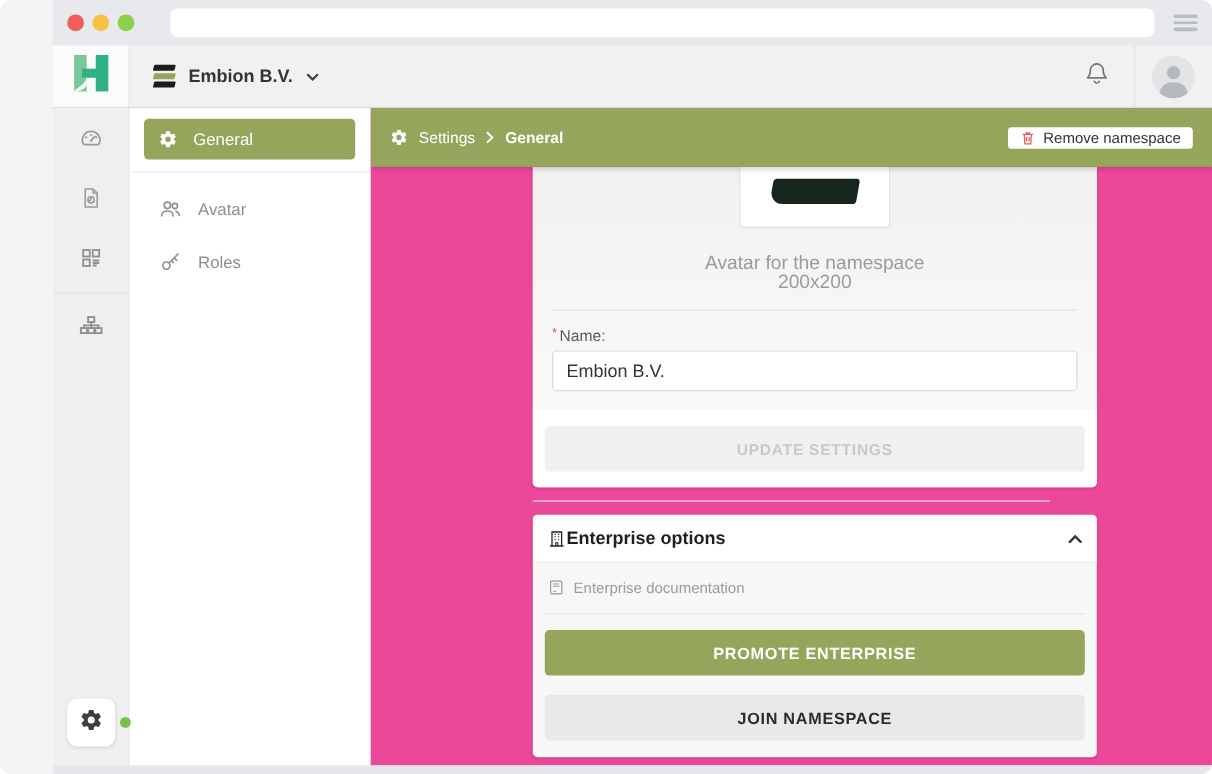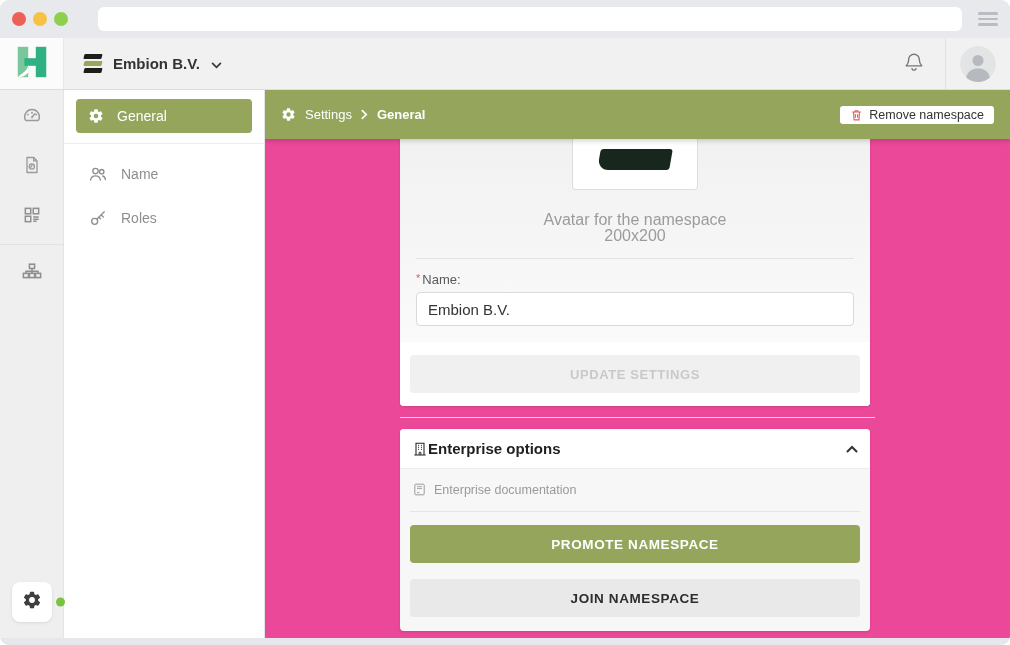--- a/index.html
+++ b/index.html
@@ -1,17 +1,17 @@
 <!DOCTYPE html>
 <html><head>
 <meta charset="utf-8">
 <style>
   * { box-sizing: border-box; margin: 0; padding: 0; }
   html,body { width:1010px; height:645px; background:#fff; font-family:"Liberation Sans",sans-serif; }
-  .window { width:1010px; height:645px; border-radius:9px; overflow:hidden; background:#f4f4f4; position:relative; display:flex; flex-direction:column; }
+  .window { width:1010px; height:645px; border-radius:9px; overflow:hidden; background:#f4f4f4; position:relative; display:flex; flex-direction:column;padding-left:44px; }
 
   
   .chrome { height:38px; background:#e8e9ed; display:flex; align-items:center; padding:0 12px; flex:0 0 auto; }
   .lights { display:flex; gap:7px; align-items:center; }
   .light { width:14px; height:14px; border-radius:50%; display:block; cursor:pointer; }
   .light.red { background:#ee5f59; } .light.yellow { background:#f6c244; } .light.green { background:#8ed04d; }
   .urlbar { flex:1; height:24px; border:none; outline:none; background:#fff; border-radius:6px; margin:0 16px 0 30px; padding:0 10px; font-size:12px; color:#555; font-family:inherit; }
   .hamburger { width:20px; cursor:pointer; padding:2px 0; }
   .hamburger i { display:block; height:2.5px; background:#b9bcc3; margin:2.8px 0; border-radius:1.5px; }
 
@@ -207,21 +207,21 @@
       <div class="nav-div"></div>
       <div class="nav-item">
         <span style="display:flex">
           <svg width="20" height="20" viewBox="0 0 24 24" fill="none" stroke="#8e8e8e" stroke-width="1.6" stroke-linecap="round">
             <circle cx="9" cy="8.5" r="3.2"></circle>
             <path d="M3.2 19.2c.3-3.4 2.7-5 5.8-5s5.5 1.6 5.8 5"></path>
             <circle cx="16.5" cy="9.2" r="2.6"></circle>
             <path d="M17.5 14.4c2 .5 3.2 1.9 3.4 4.3"></path>
           </svg>
         </span>
-        <span>Name</span>
+        <span>Avatar</span>
       </div>
       <div class="nav-item">
         <span style="display:flex">
           <svg width="20" height="20" viewBox="0 0 24 24" fill="none" stroke="#8e8e8e" stroke-width="1.6" stroke-linecap="round">
             <circle cx="8" cy="16" r="3.6"></circle>
             <path d="M10.8 13.2 19.5 4.5M15.8 8.2l2.6 2.6M13 11l2 2"></path>
           </svg>
         </span>
         <span>Roles</span>
       </div>
@@ -295,21 +295,21 @@
             <div class="doc-link">
               <span style="display:flex">
                 <svg width="15" height="15" viewBox="0 0 24 24" fill="none" stroke="#9a9a9a" stroke-width="1.6">
                   <rect x="4.5" y="3.5" width="15" height="17" rx="1.5"></rect>
                   <path d="M8 7.5h8M8 10.5h8M8 17h4" stroke-width="1.4"></path>
                 </svg>
               </span>
               <span>Enterprise documentation</span>
             </div>
             <div class="divider2"></div>
-            <button class="promote-btn">PROMOTE NAMESPACE</button>
+            <button class="promote-btn">PROMOTE ENTERPRISE</button>
             <button class="join-btn">JOIN NAMESPACE</button>
           </div>
         </div>
 
       </div>
     </div>
   </div>
 
   <div class="window-footer"></div>
 </div>

